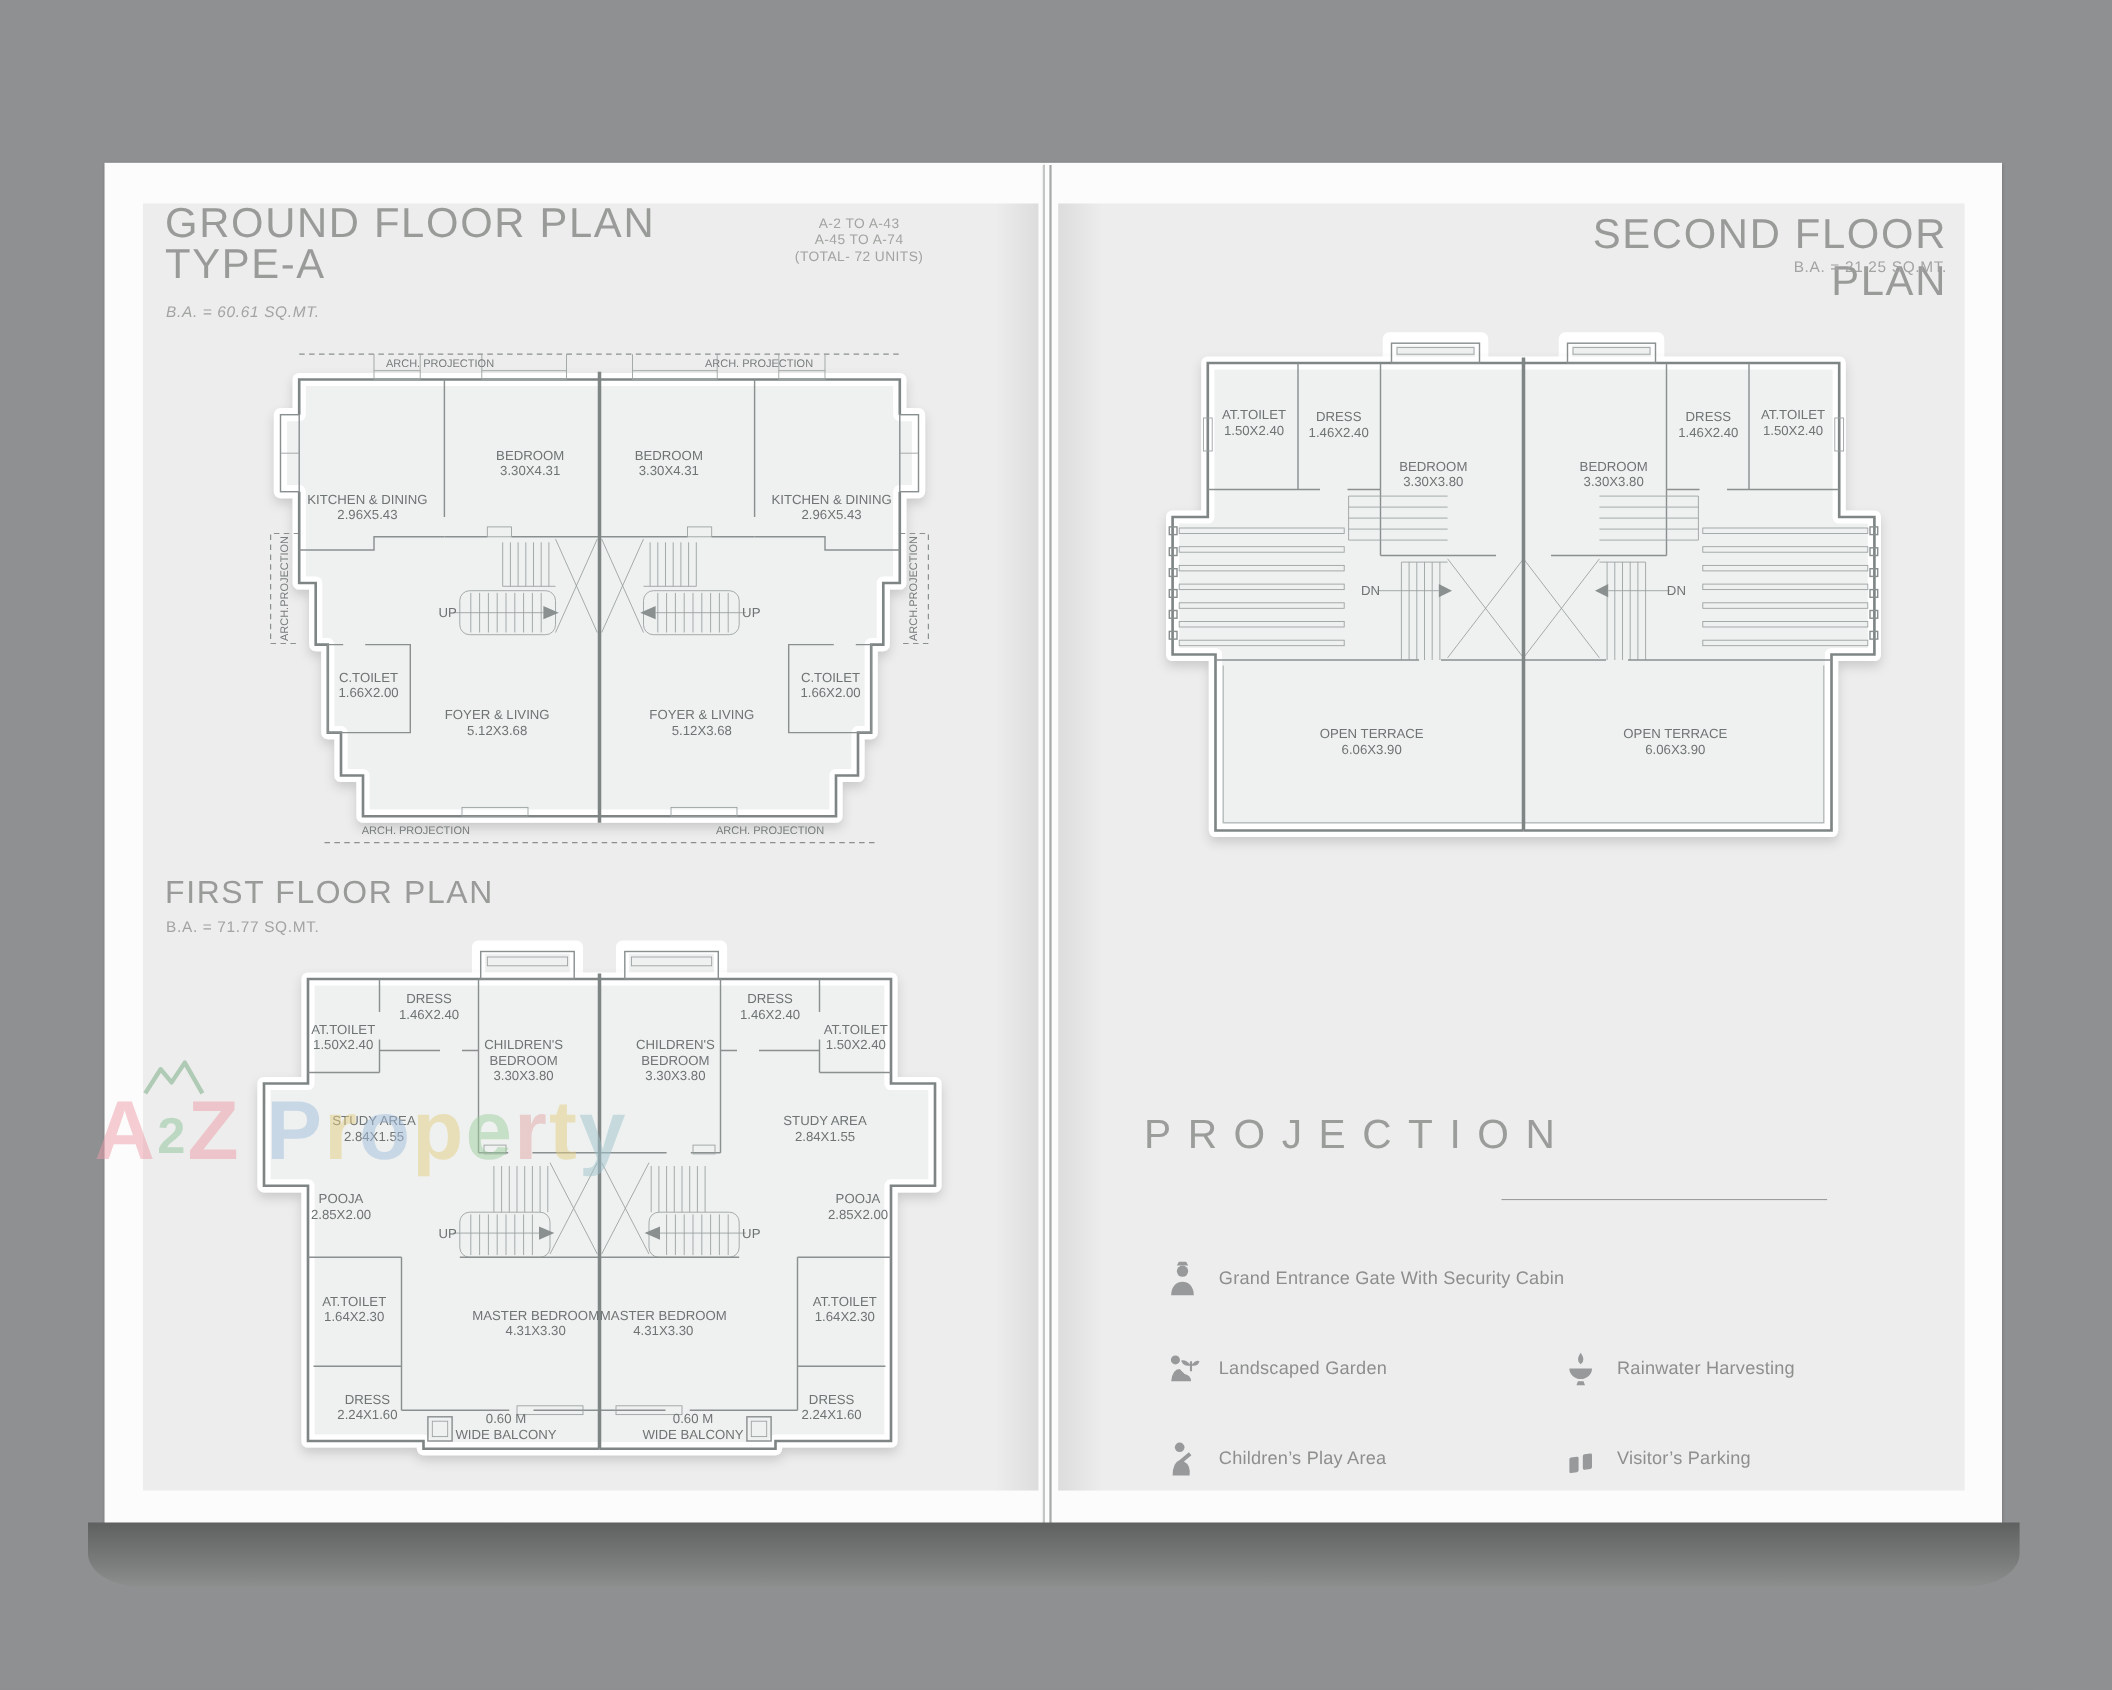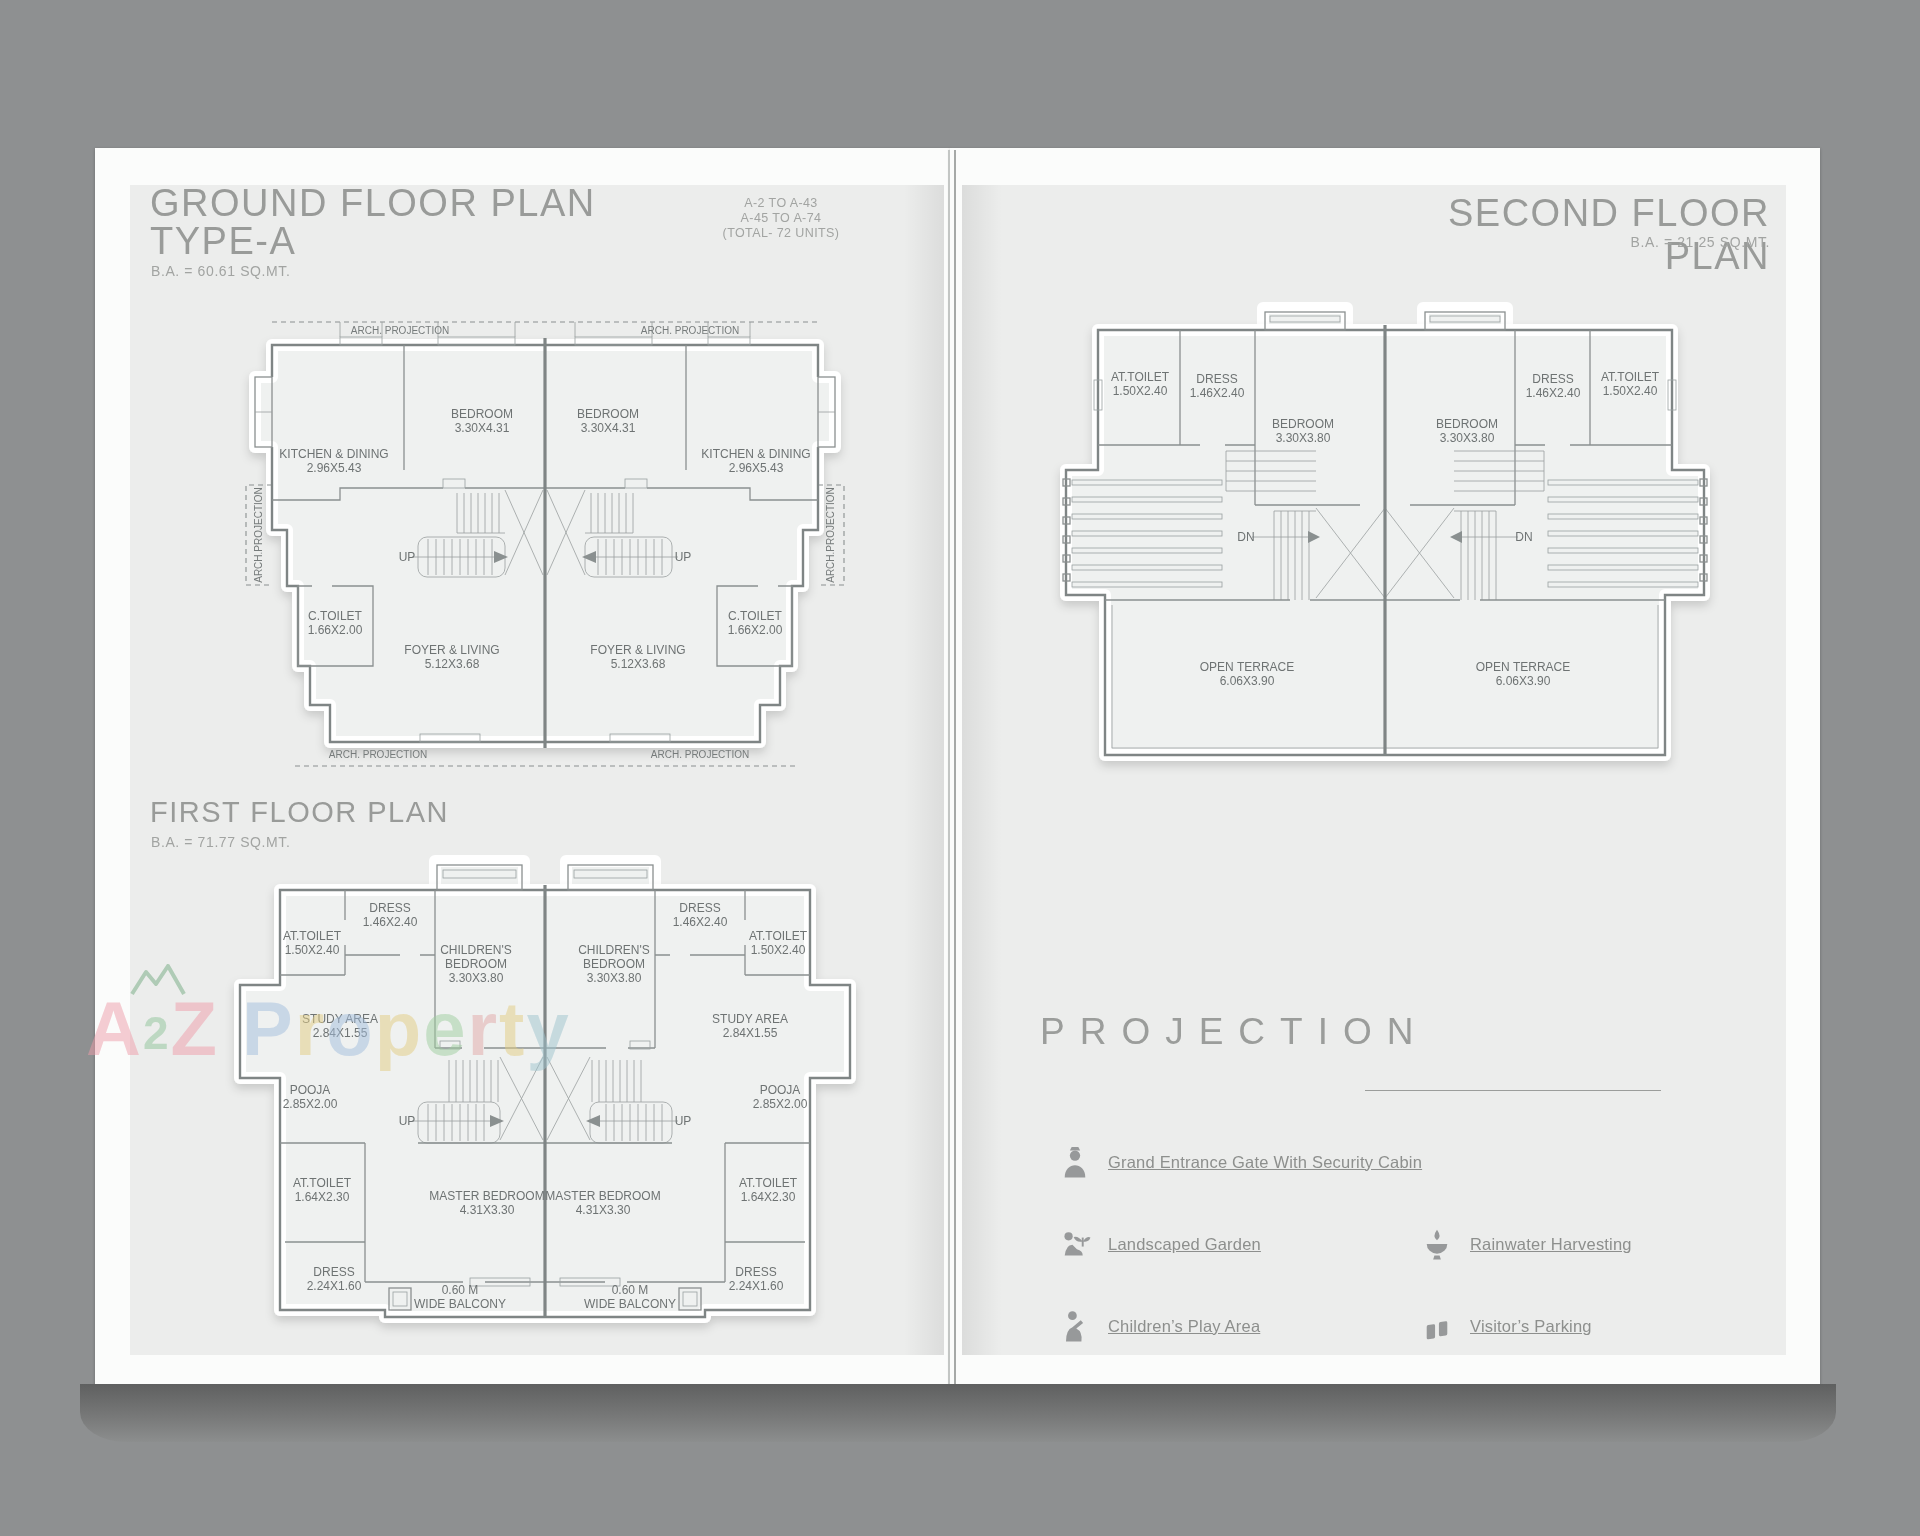--- a/index.html
+++ b/index.html
@@ -20,35 +20,35 @@
   .fold-shade-r{position:absolute;top:185px;height:1170px;left:962px;width:40px;
      background:linear-gradient(to left,rgba(0,0,0,0),rgba(0,0,0,.07));}
   #bottom-shadow{position:absolute;left:80px;top:1384px;width:1756px;height:58px;
      background:linear-gradient(to bottom,#5f6060 0%,#777878 55%,#8c8e8e 100%);
      border-radius:0 0 46px 46px / 0 0 30px 30px;}
   
   .h-title{position:absolute;color:#999b99;font-size:38px;letter-spacing:1.5px;font-weight:400;}
   .h-sub{position:absolute;color:#a2a4a2;font-size:14px;letter-spacing:.6px;}
   #gf-title{left:150px;top:182px;}
   #gf-type{left:150px;top:220px;}
-  #gf-ba{left:151px;top:263px;}
+  #gf-ba{left:151px;top:275px;font-style:italic;}
   #units-note{position:absolute;left:660px;top:196px;width:242px;text-align:center;
      color:#a2a4a2;font-size:12.5px;line-height:15px;letter-spacing:.4px;}
   #ff-title{left:150px;top:796px;font-size:29px;}
   #ff-ba{left:151px;top:834px;}
   #sf-title{left:1370px;top:192px;width:400px;text-align:right;}
   #sf-ba{left:1370px;top:234px;width:400px;text-align:right;}
   
   #am-title{position:absolute;left:1040px;top:1008px;color:#9b9d9b;font-size:37px;
      letter-spacing:15px;line-height:47px;font-weight:400;}
   #am-rule{position:absolute;left:1365px;top:1090px;width:296px;height:1px;background:#9b9d9b;}
   .am-item{position:absolute;display:flex;align-items:center;height:44px;}
   .am-icon{width:34px;height:36px;flex:0 0 34px;margin-right:16px;}
   .am-icon svg{width:100%;height:100%;}
-  .am-label{color:#8d8f8d;font-size:16.5px;letter-spacing:.2px;text-decoration:underline;}
+  .am-label{color:#8d8f8d;font-size:16.5px;letter-spacing:.2px;}
   
   #a2z-watermark{position:absolute;left:86px;top:985px;opacity:.5;pointer-events:none;
      font-weight:bold;font-size:76px;letter-spacing:2px;white-space:nowrap;text-align:right;}
   #a2z-watermark .wm-small{font-size:46px;vertical-align:6px;}
   #a2z-doodle{position:absolute;left:128px;top:962px;opacity:.55;pointer-events:none;}
   #url-watermark{position:absolute;left:1006px;top:1218px;color:#eceeec;opacity:.85;
      font-size:50px;letter-spacing:2px;pointer-events:none;font-weight:400;}
   
   #plans-svg{position:absolute;left:0;top:0;pointer-events:none;}
   .w2{stroke:#7f8585;stroke-width:2.4;fill:none;stroke-linejoin:miter;}

